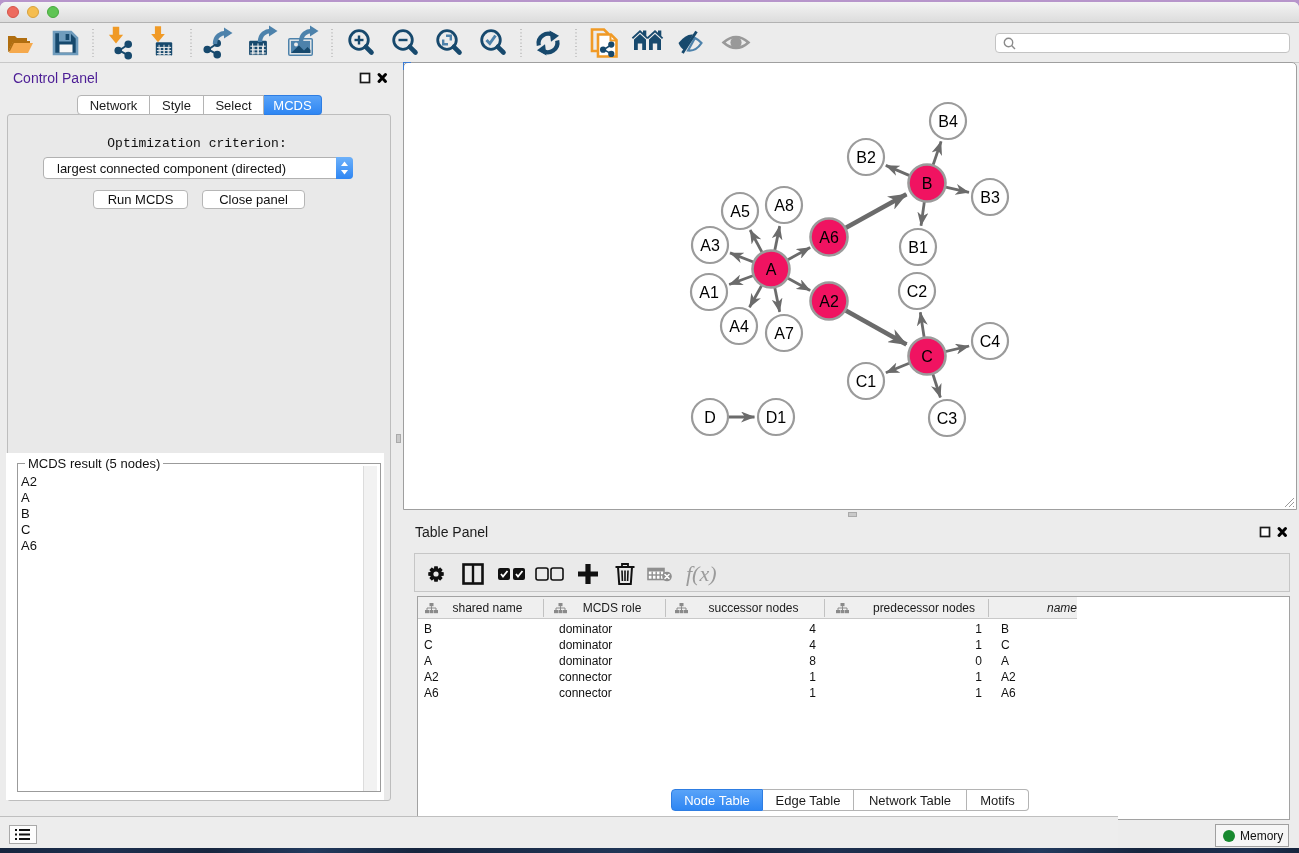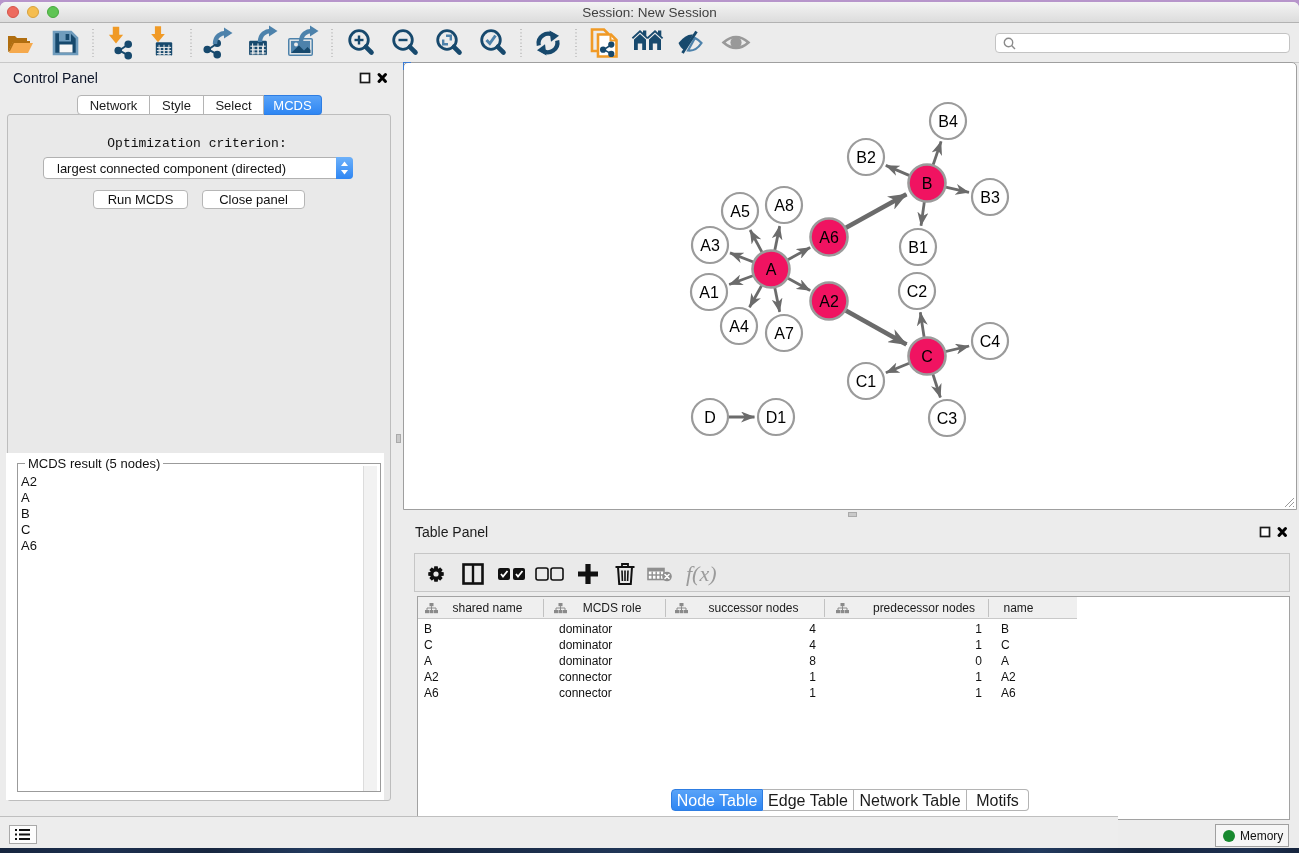--- a/index.html
+++ b/index.html
@@ -7,21 +7,21 @@
   body { font-family:"Liberation Sans", sans-serif; background:#b795cb; position:relative; }
   .abs { position:absolute; }
   .win { position:absolute; left:0; top:2px; width:1299px; height:846px; background:#ececec; border-radius:6px 6px 0 0; overflow:hidden; }
   .titlebar { position:absolute; left:0; top:2px; width:1299px; height:21px; background:linear-gradient(#f4f4f4,#dcdcdc); border-bottom:1px solid #b2b2b2; border-radius:6px 6px 0 0; }
   .tl { position:absolute; width:12px; height:12px; border-radius:50%; top:4px; }
   .title { position:absolute; width:100%; text-align:center; top:3px; font-size:13.5px; color:#3f3f3f; }
   .toolbar { position:absolute; left:0; top:23px; width:1299px; height:40px; background:#ececec; border-bottom:1px solid #c8c8c8; }
   .searchbox { position:absolute; left:995px; top:33px; width:295px; height:20px; background:#fff; border:1px solid #c3c3c3; border-radius:4px; }
 
   
-  .cp-title { position:absolute; left:13px; top:70px; font-size:14px; color:#0f172a; }
+  .cp-title { position:absolute; left:13px; top:70px; font-size:14px; color:#4c1d95; }
   .tabrow { position:absolute; top:95px; left:77px; height:20px; }
   .tab { position:absolute; top:0; height:20px; background:#fff; border:1px solid #b4b4b4; font-size:13px; color:#1b1b1b; text-align:center; line-height:19px; }
   .panelborder { position:absolute; left:7px; top:114px; width:384px; height:687px; background:#e9e9e9; border:1px solid #bdbdbd; border-radius:3px; }
   .btn { position:absolute; background:#fff; border:1px solid #b6b6b6; border-radius:4px; font-size:13px; color:#111; text-align:center; }
   .resultpanel { position:absolute; left:6px; top:453px; width:378px; height:347px; background:#fff; }
   .groupbox { position:absolute; left:11px; top:10px; width:364px; height:329px; border:1px solid #9b9b9b; }
   .grouplabel { position:absolute; left:7px; top:-8px; background:#fff; font-size:13px; color:#111; padding:0 3px; }
   .mlist { position:absolute; left:3px; top:10px; font-size:13px; color:#111; line-height:16px; }
   .scrolltrack { position:absolute; left:345px; top:2px; width:14px; height:325px; background:#f2f2f2; border-left:1px solid #dcdcdc; }
 
@@ -31,34 +31,33 @@
 
   
   .tp-title { position:absolute; left:415px; top:524px; font-size:14px; color:#1b1b1b; }
   .tp-toolbar { position:absolute; left:414px; top:553px; width:876px; height:39px; background:#eaeaea; border:1px solid #c6c6c6; }
   .tbl { position:absolute; left:417px; top:596px; width:873px; height:224px; background:#fff; border:1px solid #a2a2a2; }
   .thead { position:absolute; left:0; top:0; width:659px; height:22px; background:#efefef; border-bottom:1px solid #c9c9c9; }
   .th { position:absolute; top:0; height:22px; font-size:12px; color:#1b1b1b; line-height:22px; }
   .thsep { position:absolute; top:2px; height:18px; width:0; border-left:1px solid #c2c2c2; }
   .trow { position:absolute; font-size:12px; color:#111; height:16px; line-height:16px; }
   .btabs { position:absolute; top:789px; left:671px; height:22px; }
-  .btab { position:absolute; top:0; height:22px; background:#fff; border:1px solid #b4b4b4; font-size:16px; color:#1b1b1b; text-align:center; line-height:21px; }
+  .btab { position:absolute; top:0; height:22px; background:#fff; border:1px solid #b4b4b4; font-size:13px; color:#1b1b1b; text-align:center; line-height:21px; }
 
   
   .statusbar { position:absolute; left:0; top:816px; width:1118px; height:32px; background:#ededed; border-top:1px solid #bfbfbf; }
   .deskbottom { position:absolute; left:0; top:848px; width:1299px; height:5px; background:linear-gradient(90deg,#16253e 0%,#1d3050 8%,#17263f 16%,#223a5e 24%,#16253e 32%,#1b2d4a 40%,#203657 48%,#15243d 56%,#1d3050 64%,#182843 72%,#223a5e 80%,#16253e 88%,#1d3050 96%,#16253e 100%); }
 </style>
 </head>
 <body>
 <div class="win"></div>
 <div class="titlebar">
   <div class="tl" style="left:7px;background:#ed6b5f;border:1px solid #d55449;"></div>
   <div class="tl" style="left:27px;background:#f5bd4f;border:1px solid #d8a13c;"></div>
   <div class="tl" style="left:47px;background:#5fc454;border:1px solid #48a83e;"></div>
-  <div class="title">Session: New Session</div>
 </div>
 <div class="toolbar" id="maintoolbar">
 <svg width="1299" height="40" viewBox="0 0 1299 40" style="position:absolute;left:0;top:0">
 <line x1="93" y1="6" x2="93" y2="34" stroke="#9a9a9a" stroke-width="1" stroke-dasharray="1,2.4"></line>
 <line x1="191" y1="6" x2="191" y2="34" stroke="#9a9a9a" stroke-width="1" stroke-dasharray="1,2.4"></line>
 <line x1="332" y1="6" x2="332" y2="34" stroke="#9a9a9a" stroke-width="1" stroke-dasharray="1,2.4"></line>
 <line x1="521" y1="6" x2="521" y2="34" stroke="#9a9a9a" stroke-width="1" stroke-dasharray="1,2.4"></line>
 <line x1="576" y1="6" x2="576" y2="34" stroke="#9a9a9a" stroke-width="1" stroke-dasharray="1,2.4"></line>
 <g>
 <path d="M8,29 L8,13 L15,13 L17,15 L27,15 L27,19 L13,19 Z" fill="#b06e10"></path>
@@ -386,21 +385,21 @@
 <svg class="abs" style="left:418px;top:6px" width="13" height="11" viewBox="0 0 13 11">
         <g fill="#8a8a8a">
           <rect x="4.5" y="0" width="4" height="3.2"></rect>
           <rect x="0" y="7" width="4" height="3.2"></rect>
           <rect x="4.5" y="7" width="4" height="3.2"></rect>
           <rect x="9" y="7" width="4" height="3.2"></rect>
         </g>
         <path d="M6.5,3.2 L6.5,5 M2,7 L2,5 L11,5 L11,7 M6.5,5 L6.5,7" stroke="#8a8a8a" stroke-width="1" fill="none"></path>
       </svg>
 <div class="th" style="left:406px;width:164px;text-align:center;padding-left:36px;">predecessor nodes</div>
-<div class="th" style="left:556px;width:89px;text-align:center;">name</div>
+<div class="th" style="left:570px;width:89px;text-align:right;font-style:italic;">name</div>
 </div>
 <div class="trow" style="left:6px;top:24px;width:110px;">B</div>
 <div class="trow" style="left:141px;top:24px;width:100px;">dominator</div>
 <div class="trow" style="left:298px;top:24px;width:100px;text-align:right;">4</div>
 <div class="trow" style="left:464px;top:24px;width:100px;text-align:right;">1</div>
 <div class="trow" style="left:583px;top:24px;width:70px;">B</div>
 <div class="trow" style="left:6px;top:40px;width:110px;">C</div>
 <div class="trow" style="left:141px;top:40px;width:100px;">dominator</div>
 <div class="trow" style="left:298px;top:40px;width:100px;text-align:right;">4</div>
 <div class="trow" style="left:464px;top:40px;width:100px;text-align:right;">1</div>

